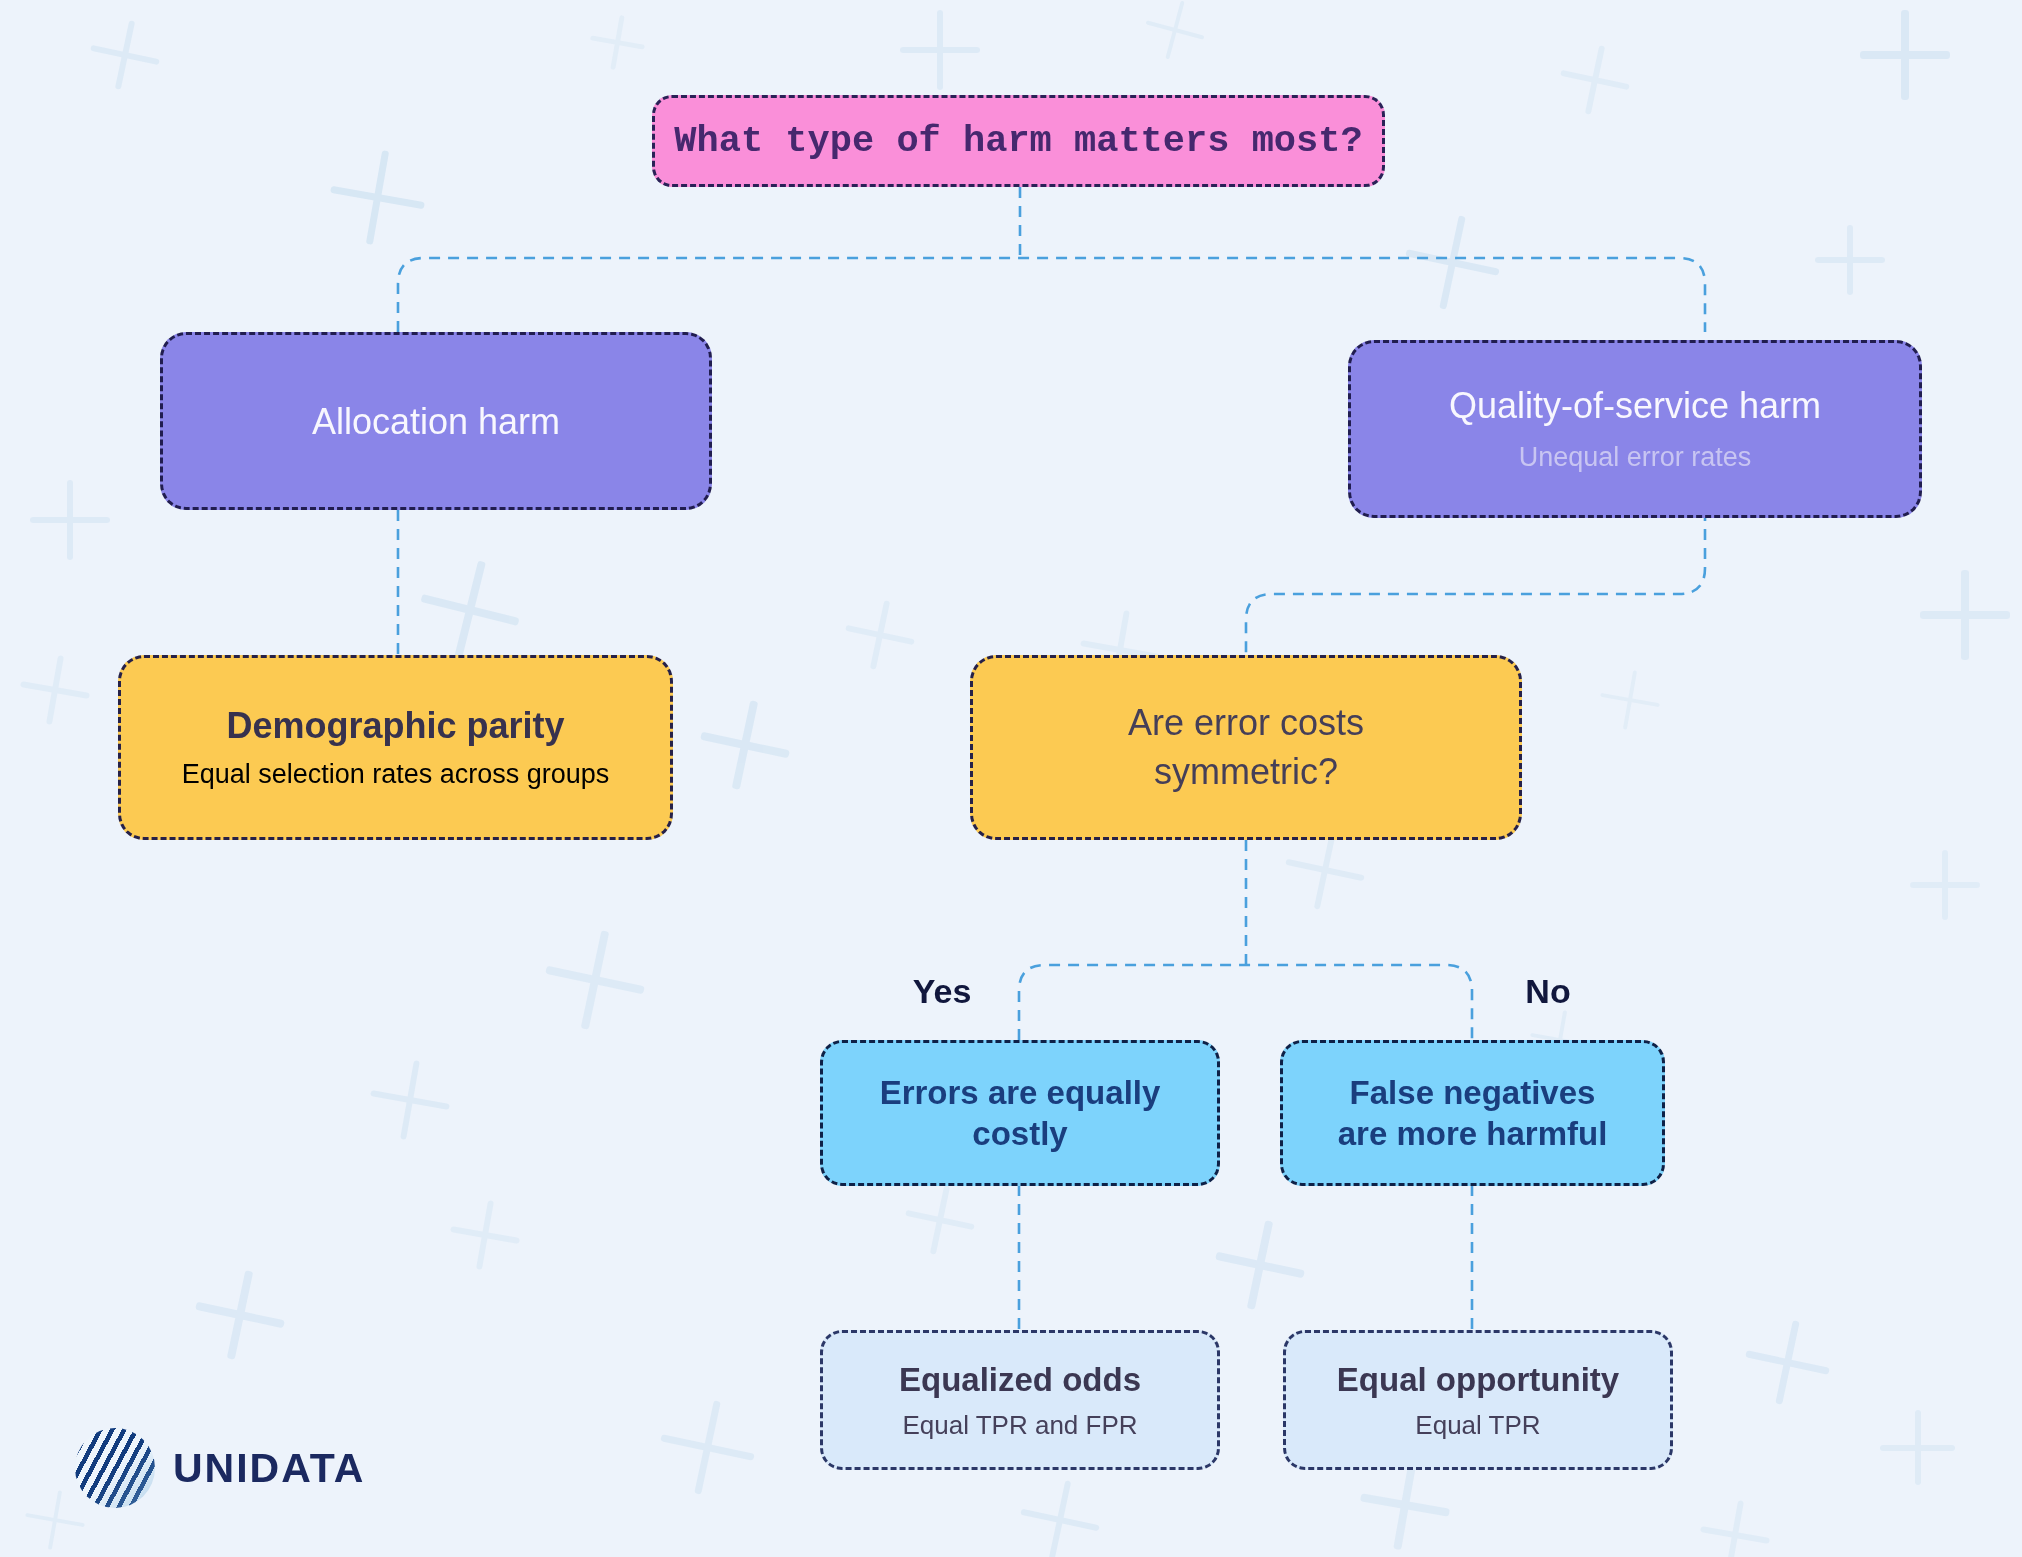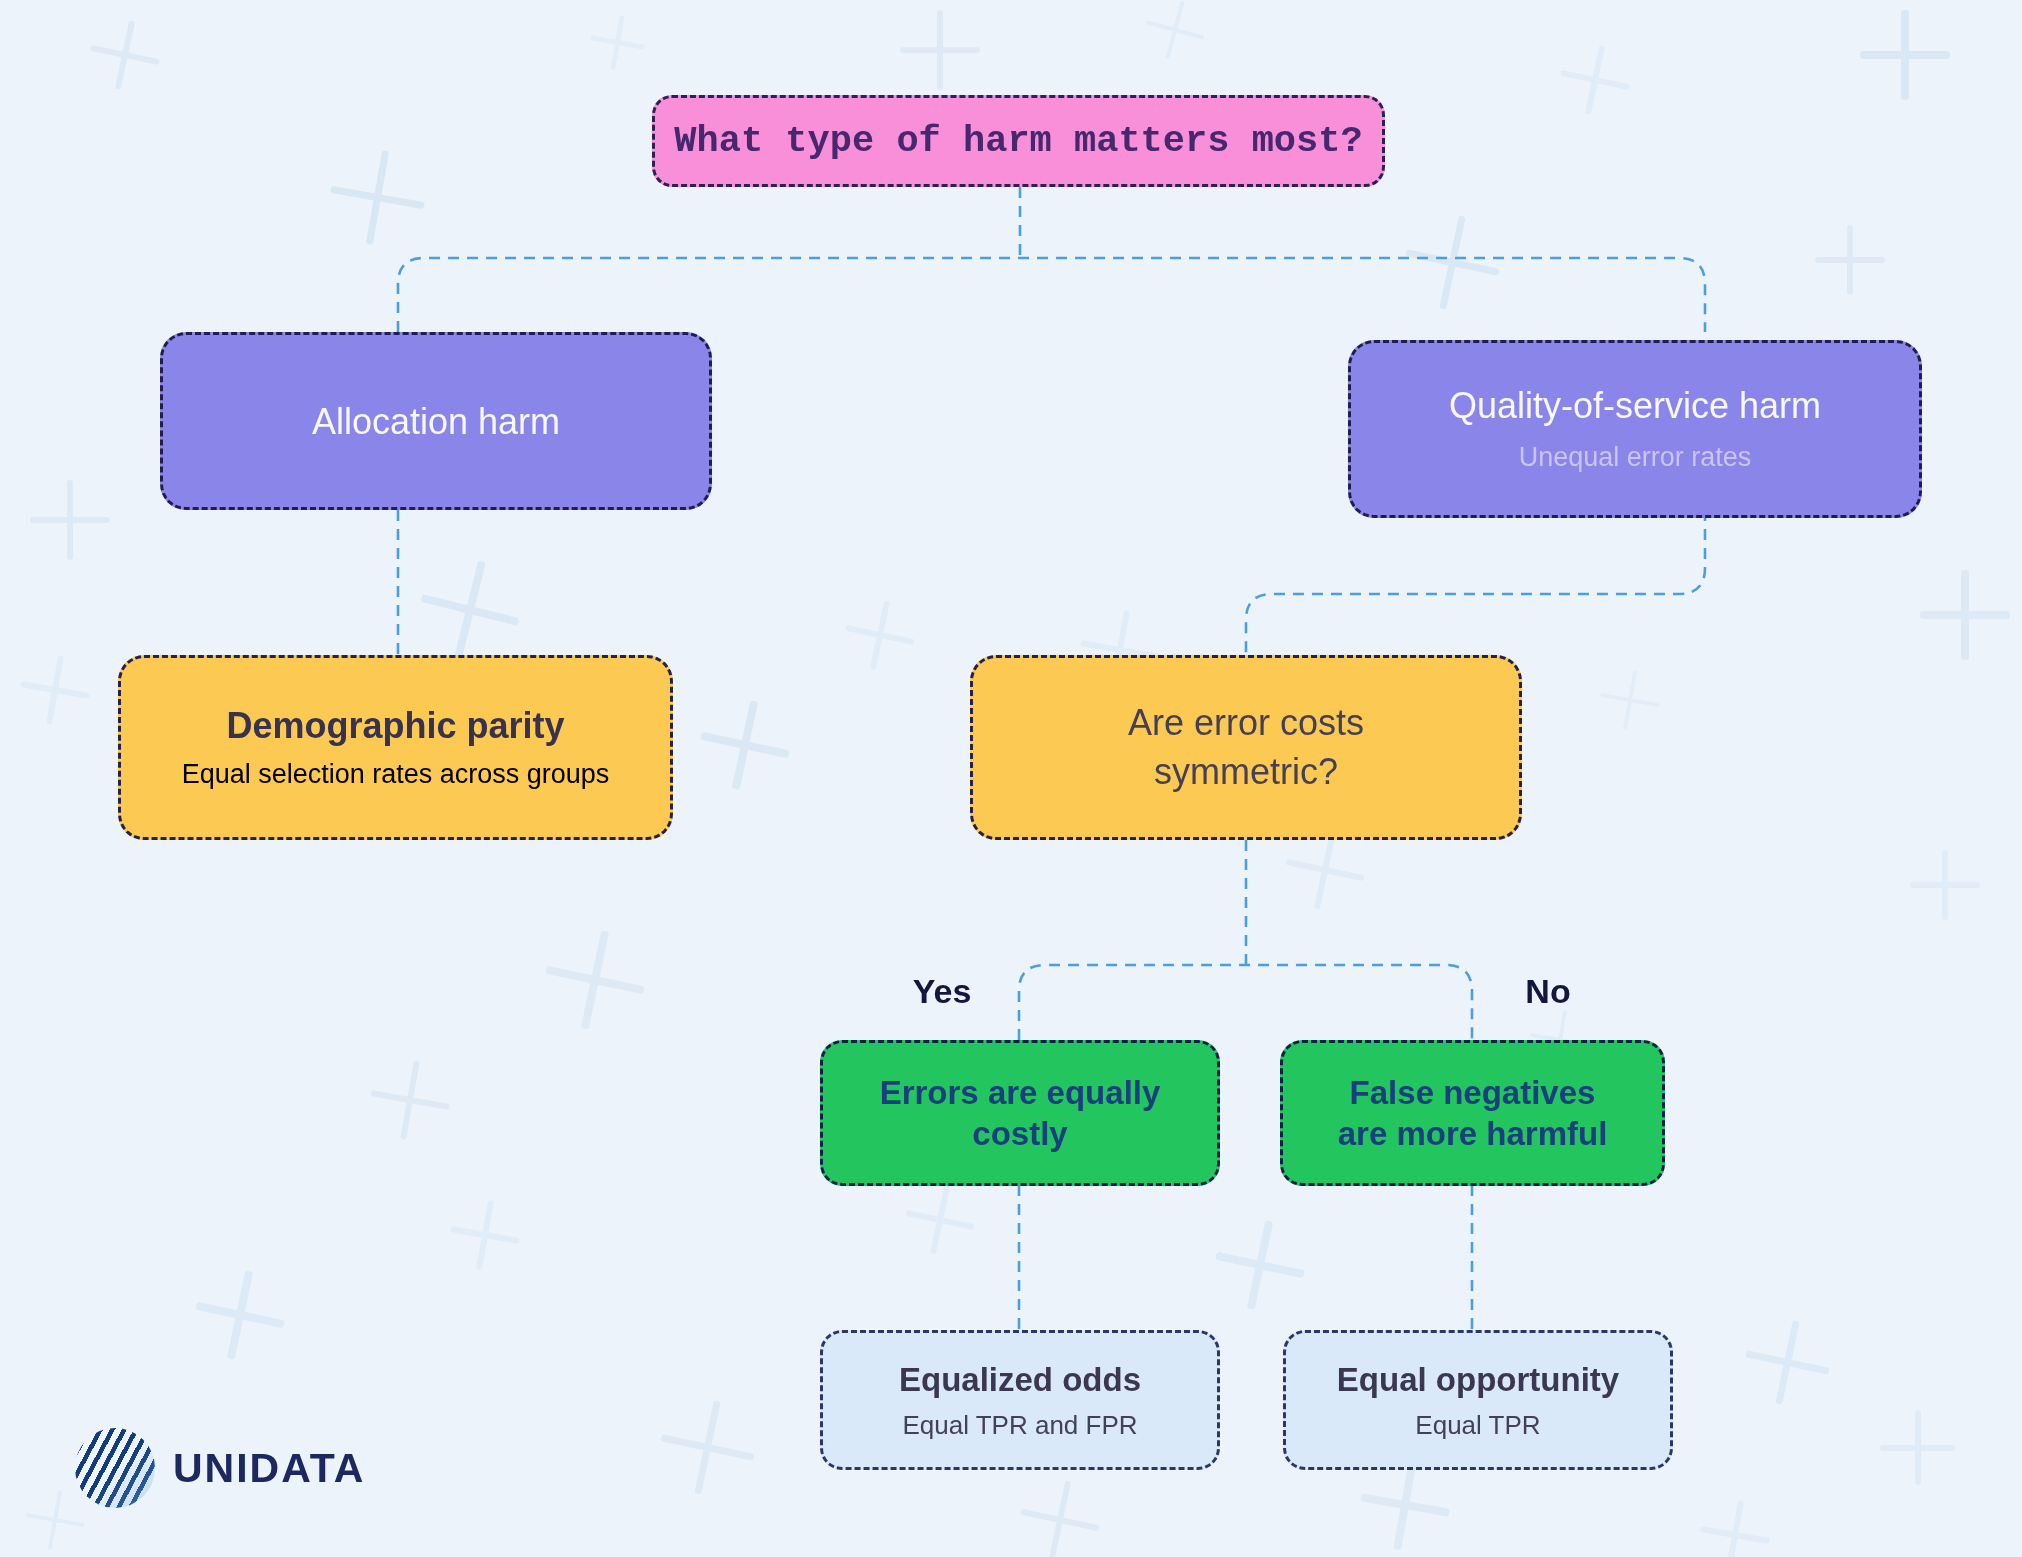--- a/index.html
+++ b/index.html
@@ -53,21 +53,21 @@
   .error-costs-node{left:970px;top:655px;width:552px;height:185px;}
   .error-costs-node .title{font-size:36px;font-weight:500;color:#453f58;max-width:330px;line-height:1.35;}
 
   .decision-label{
     position:absolute;font-size:34px;font-weight:700;color:#11173d;text-align:center;
   }
   .yes-label{left:877px;top:972px;width:130px;}
   .no-label{left:1478px;top:972px;width:140px;}
 
   .condition-node{
-    background:#22c55e;border:3px dashed #0e2147;border-radius:22px;
+    background:#7dd3fc;border:3px dashed #0e2147;border-radius:22px;
     font-size:33px;font-weight:600;color:#1a3e7e;
   }
   .equally-costly-node{left:820px;top:1040px;width:400px;height:146px;}
   .equally-costly-node .title{max-width:310px;}
   .false-negatives-node{left:1280px;top:1040px;width:385px;height:146px;}
   .false-negatives-node .title{max-width:290px;}
 
   .result-node{
     background:#d9e9fa;border:3px dashed #2b3767;border-radius:22px;
   }

